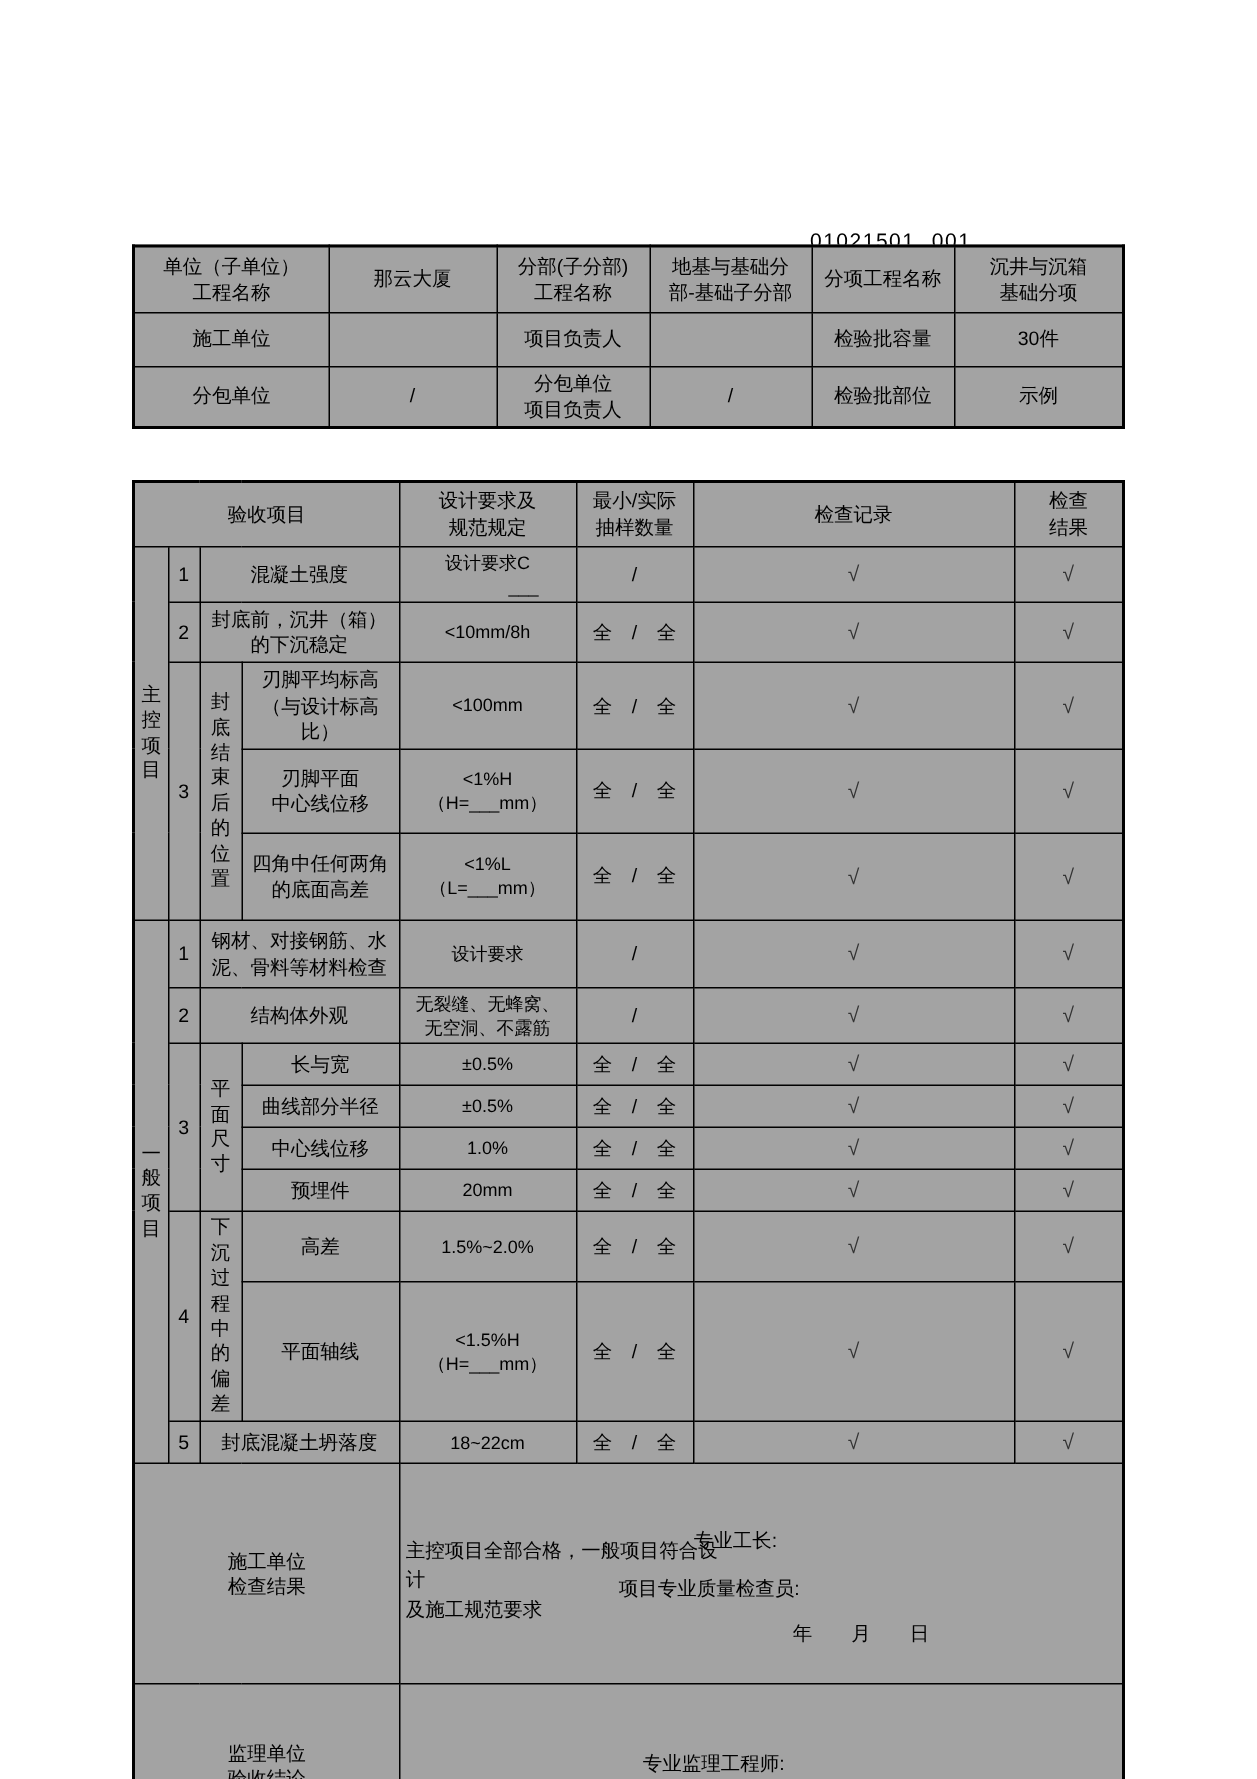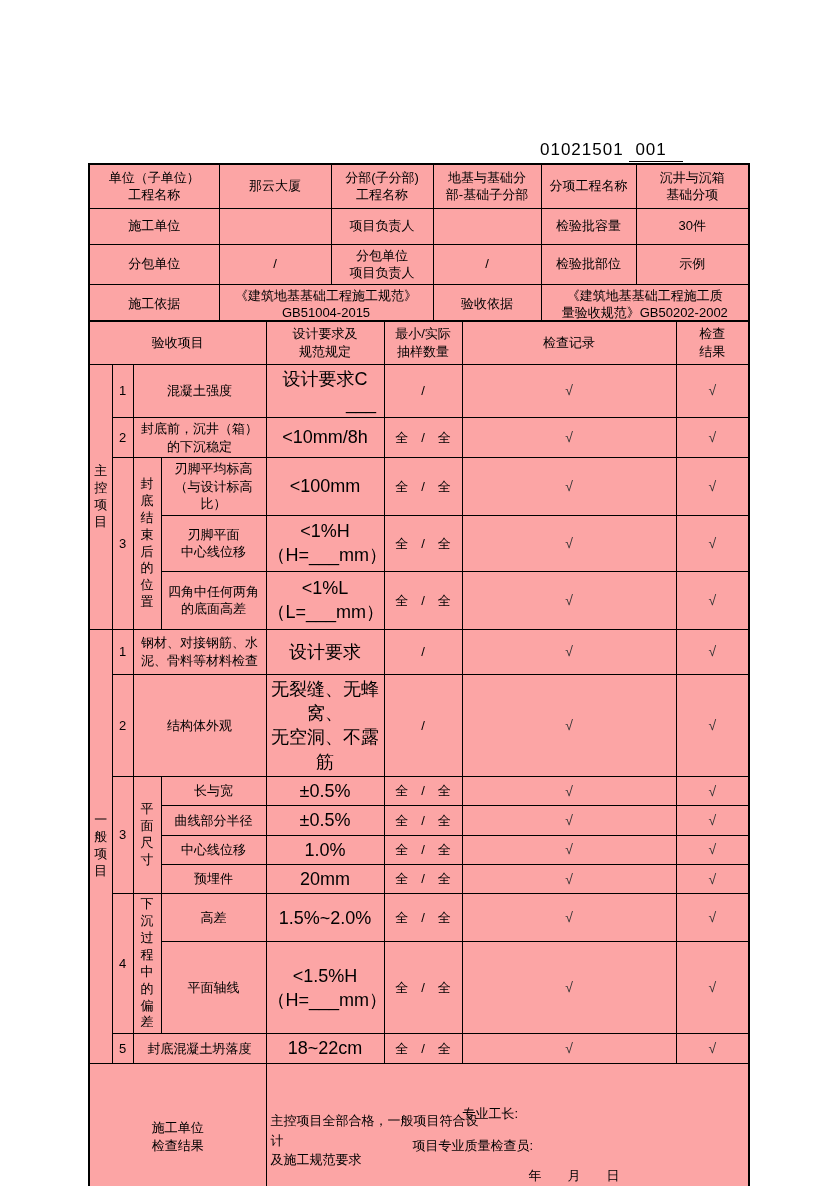--- a/index.html
+++ b/index.html
@@ -1,30 +1,30 @@
 <!DOCTYPE html>
 <html><head>
 <meta charset="utf-8">
 <style>
   * { box-sizing: border-box; margin: 0; padding: 0; }
   html,body { background:#fff; }
   body { font-family: "Liberation Sans", "DejaVu Sans", sans-serif; color:#000; }
   .page { position: relative; width: 838px; height: 1186px; background: #fff; overflow: hidden; }
   .title { position:absolute; top:98px; left:0; width:100%; text-align:center;
            font-size:26px; font-weight:bold; letter-spacing:3px; }
-  .docno { position:absolute; top:140px; left:540px; font-size:17px; letter-spacing:1px; }
+  .docno { position:absolute; top:152px; left:540px; font-size:14px; letter-spacing:1px; }
   .docno .uline { display:inline-block; border-bottom:1.5px solid #000; padding:0 16px 1px 6px; }
-  table { border-collapse: collapse; table-layout: fixed; background:#fca5a5;padding-left:16px; }
+  table { border-collapse: collapse; table-layout: fixed; background:#a3a3a3;padding-left:16px; }
   td { border:1px solid #000; text-align:center; vertical-align:middle;
        white-space:pre-line; font-size:13px; line-height:1.35; padding:2px 1px; }
   .info-table { position:absolute; top:163px; left:88px; width:660px; border:2px solid #000; }
   .main-table { position:absolute; top:320px; left:88px; width:660px; border:2px solid #000; }
   .vert { line-height:1.3; letter-spacing:0; }
   .check { font-size:14px; color:#333; }
-  .req { font-size:18px; }
+  .req { font-size:12px; }
   .sig-cell { position:relative; height:100%; }
   .sig-cell > div { position:absolute; white-space:pre-line; font-size:13px; }
   .stmt { left:4px; top:30px; width:210px; text-align:left; line-height:1.5; }
   .sig-foreman   { left:196px; top:24px; }
   .sig-inspector { left:146px; top:56px; }
   .sig-date1     { left:262px; top:86px; }
   .sig-engineer  { left:162px; top:26px; }
 </style>
 </head>
 <body>
@@ -66,28 +66,20 @@
     </tr>
     <tr style="height:38px">
       <td>分包单位</td>
       <td>/</td>
       <td>分包单位
 项目负责人</td>
       <td>/</td>
       <td>检验批部位</td>
       <td>示例</td>
     </tr>
-    <tr style="height:39px">
-      <td>施工依据</td>
-      <td colspan="2">《建筑地基基础工程施工规范》
-GB51004-2015</td>
-      <td>验收依据</td>
-      <td colspan="2">《建筑地基基础工程施工质
-量验收规范》GB50202-2002</td>
-    </tr>
   </tbody>
     </table>
 
   <table class="main-table">
     <colgroup>
       <col style="width:23px">
         <col style="width:21px">
         <col style="width:28px">
         <col style="width:105px">
       <col style="width:118px">

